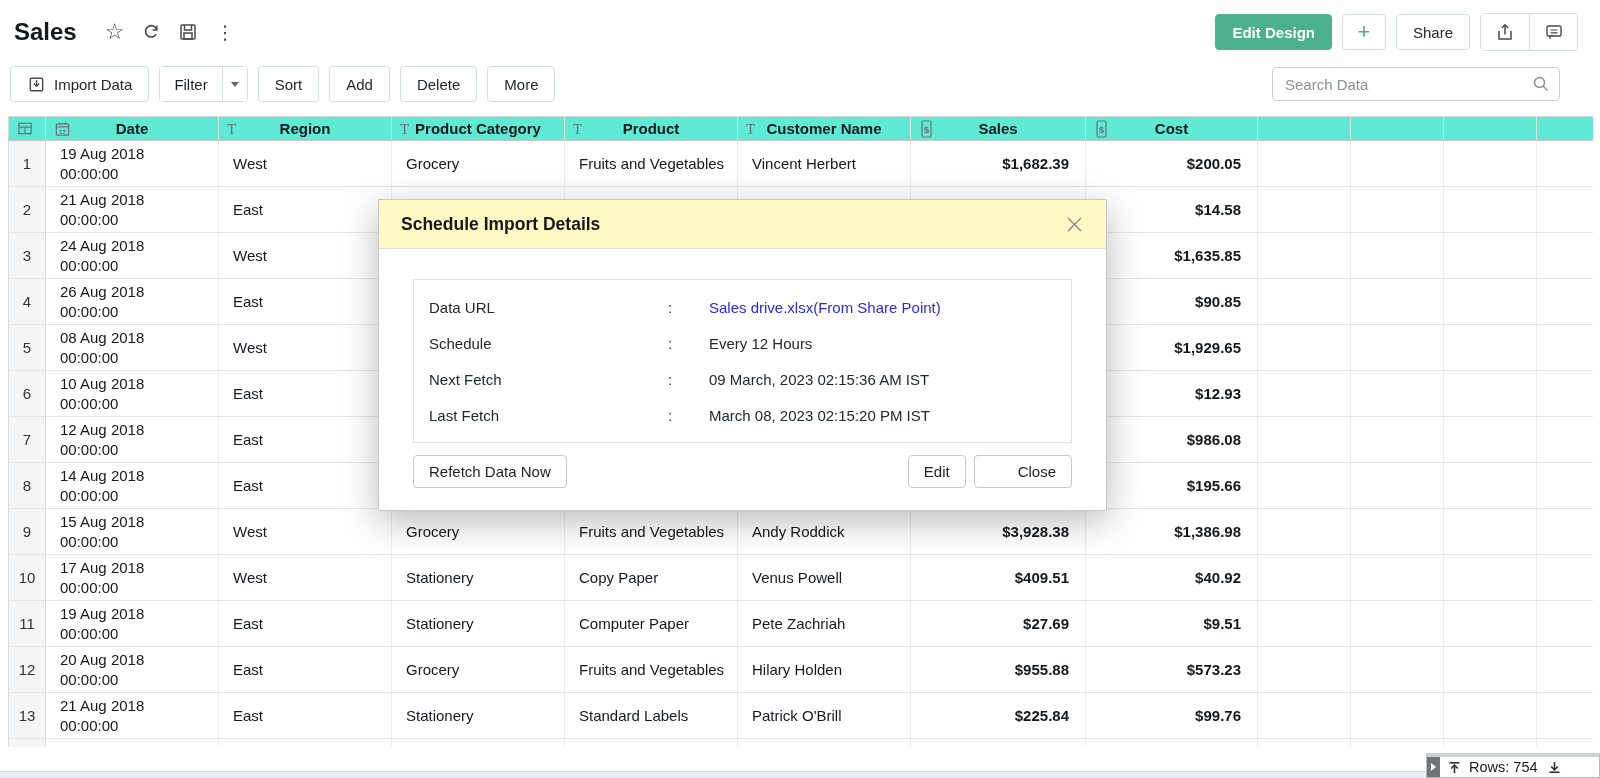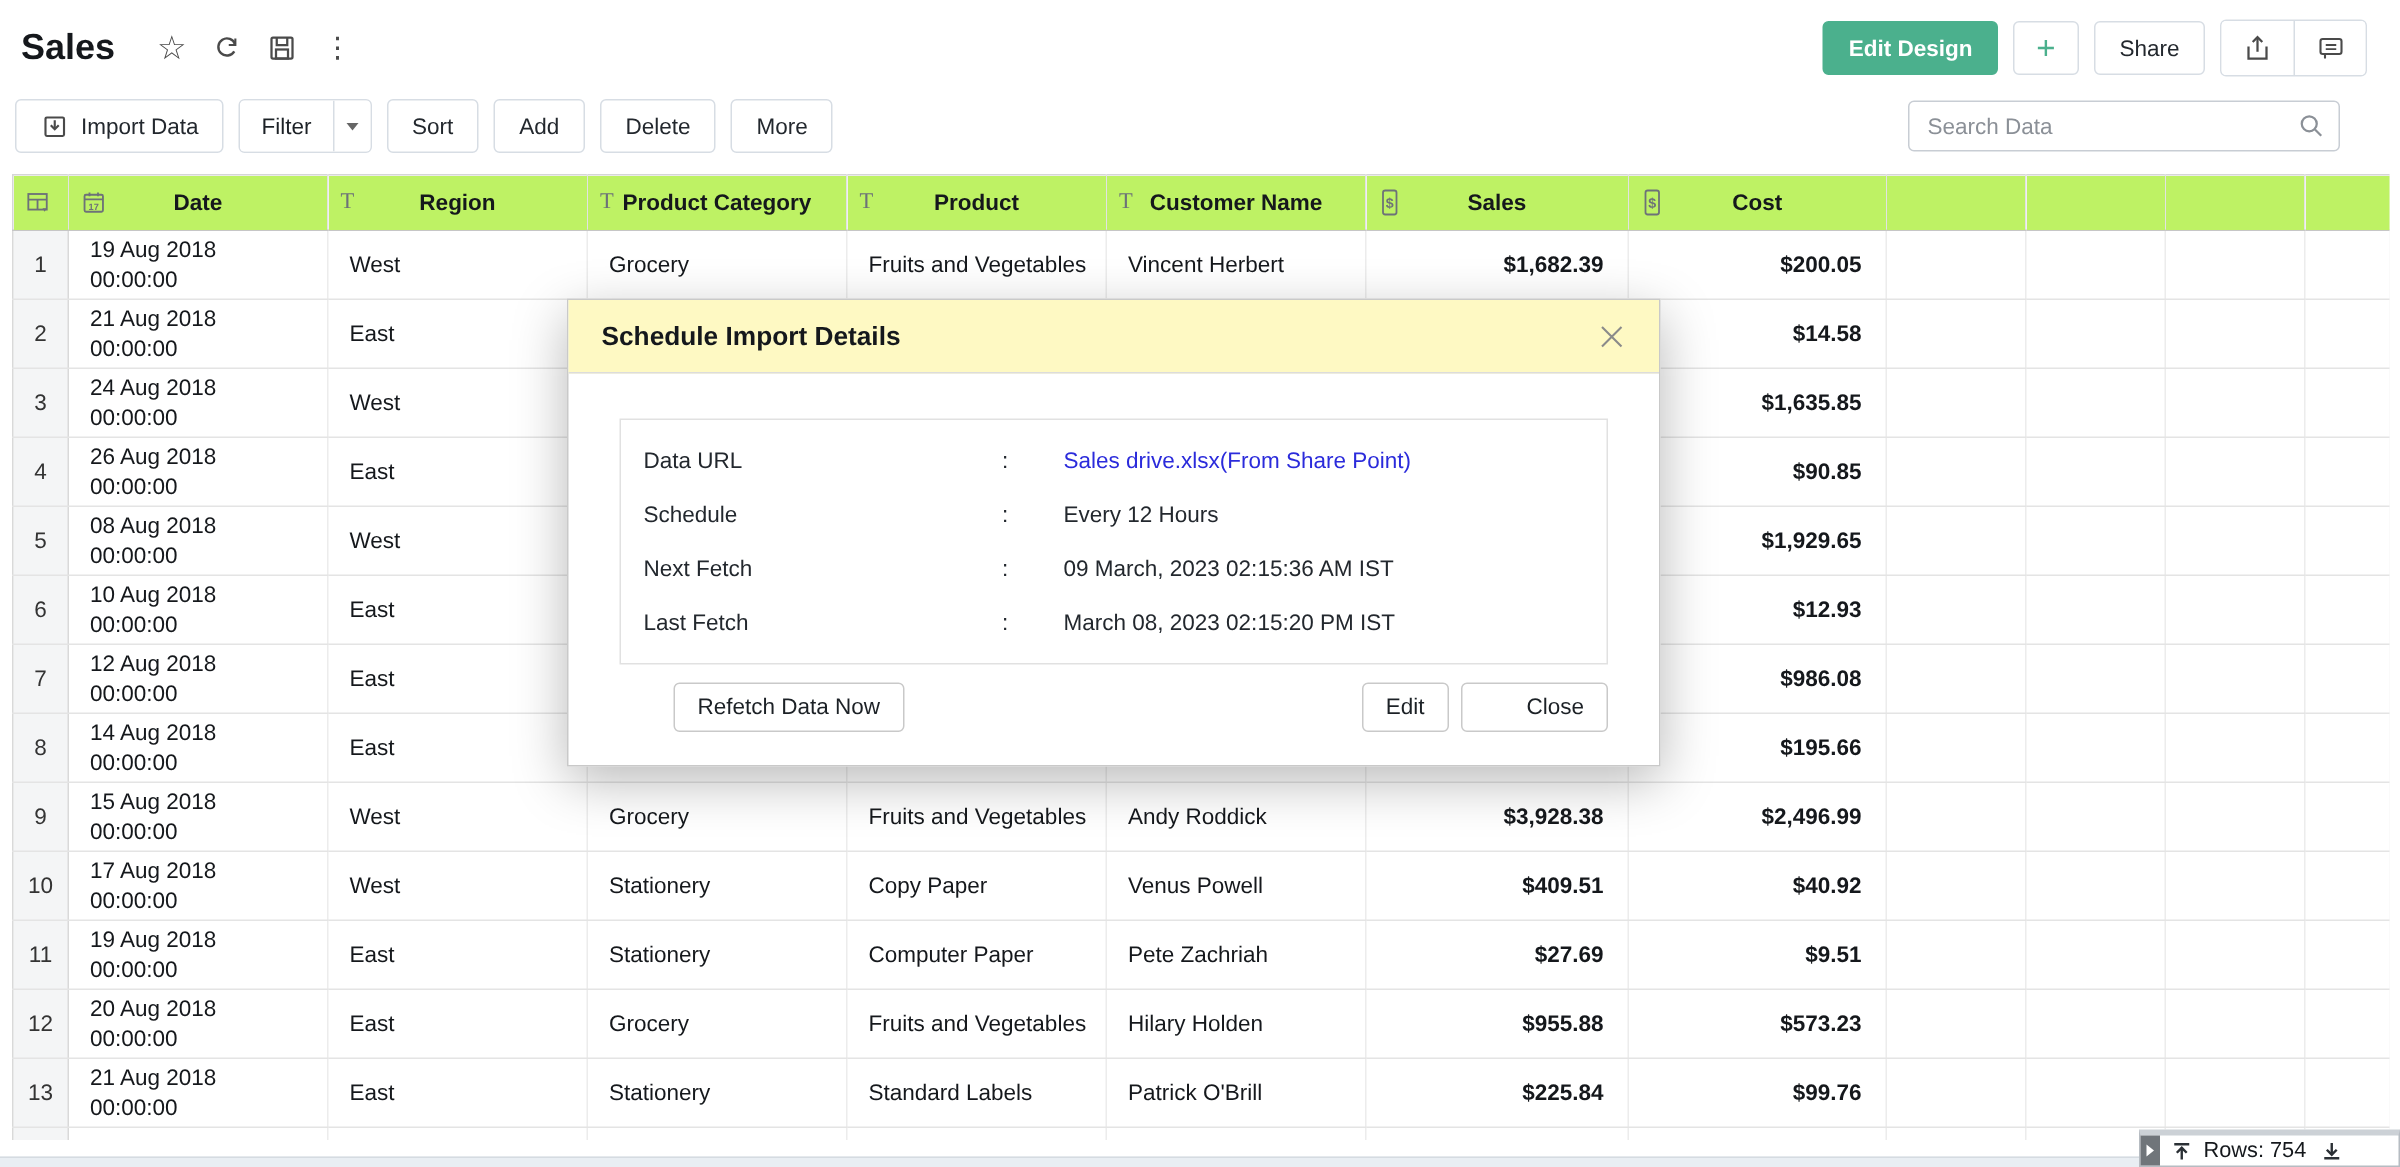--- a/index.html
+++ b/index.html
@@ -36,21 +36,21 @@
   .search-wrap { margin-left:auto; position:relative; margin-right:18px; }
   .search-input { width:288px; height:34px; border:1px solid #c8cdd4; border-radius:4px;
                   padding:0 36px 0 12px; font-size:15px; color:#333;
                   font-family:"Liberation Sans", sans-serif; }
   .search-input::placeholder { color:#8b9097; }
   .search-icon-pos { position:absolute; right:10px; top:8px; }
 
   
   .table-wrap { position:absolute; left:8px; top:116px; width:1585px; height:648px; overflow:hidden; }
   table { border-collapse:collapse; table-layout:fixed; width:1585px; }
-  th { height:37px; background:#bef264; border-right:1px solid #e2e2e2; border-bottom:1px solid #c6c6c6;
+  th { height:24px; background:#5eead4; border-right:1px solid #e2e2e2; border-bottom:1px solid #c6c6c6;
        border-top:1px solid #d6d6d6; font-size:15px; font-weight:700; color:#15181c;
        position:relative; text-align:center; }
   th:first-child { border-left:1px solid #d6d6d6; }
   td { height:46px; border-right:1px solid #ececec; border-bottom:1px solid #e4e4e4;
        font-size:15px; color:#15181c; padding:2px 10px 2px 14px; background:#fff; vertical-align:middle; }
   td:first-child { background:#f4f5f6; text-align:center; padding:0; color:#333;
                    border-right:1px solid #d9d9d9; border-left:1px solid #d9d9d9; }
   td.num-cell { text-align:right; padding-right:16px;font-weight:bold; }
   tr.partial td { height:8px; border-bottom:none; }
   .dt-line { line-height:20px; }
@@ -64,21 +64,21 @@
                   display:flex; align-items:center; padding:0 22px; }
   .modal-title { font-size:17.5px; font-weight:700; color:#15181c; }
   .modal-close { margin-left:auto; cursor:pointer; display:flex; }
   .modal-body { padding:30px 34px 22px 34px; }
   .info-box { border:1px solid #e1e1e1; padding:9px 0; }
   .info-row { display:flex; align-items:baseline; padding:9.5px 15px; font-size:15px;gap:14px; }
   .info-label { width:225px; color:#23282e; }
   .info-colon { width:27px; color:#23282e; }
   .info-value { color:#23282e; }
   .info-value.link { color:var(--link,#2b2bdb); cursor:pointer; }
-  .modal-actions { display:flex; align-items:flex-start; margin-top:12px;margin-left:36px; }
+  .modal-actions { display:flex; align-items:flex-start; margin-top:12px; }
   .mbtn { height:33px; padding:0 15px; background:#fff; border:1px solid #c9c9c9; border-radius:4px;
           font-size:15px; color:#1c2126; cursor:pointer; font-family:"Liberation Sans", sans-serif; }
   .mbtn + .mbtn { margin-left:8px;padding-left:43px; }
   .spacer { flex:1; }
 
   
   .hscroll-track { position:absolute; left:0; right:0; bottom:0; height:7px; background:#e9eef3;
                    border-top:1px solid #d5dbe1; z-index:4; }
   .rows-widget { position:absolute; right:0; bottom:0; height:25px; width:174px; background:#fff;
                  border:1px solid #b6bcc2; border-top:4px solid #ccd1d6; display:flex; align-items:center;
@@ -374,21 +374,21 @@
           <td>9</td>
           <td>
             <div class="dt-line">15 Aug 2018</div>
             <div class="dt-line">00:00:00</div>
           </td>
           <td>West</td>
           <td>Grocery</td>
           <td>Fruits and Vegetables</td>
           <td>Andy Roddick</td>
           <td class="num-cell">$3,928.38</td>
-          <td class="num-cell">$2,496.99</td>
+          <td class="num-cell">$1,386.98</td>
           <td></td>
           <td></td>
           <td></td>
           <td></td>
         </tr>
         <tr>
           <td>10</td>
           <td>
             <div class="dt-line">17 Aug 2018</div>
             <div class="dt-line">00:00:00</div>

